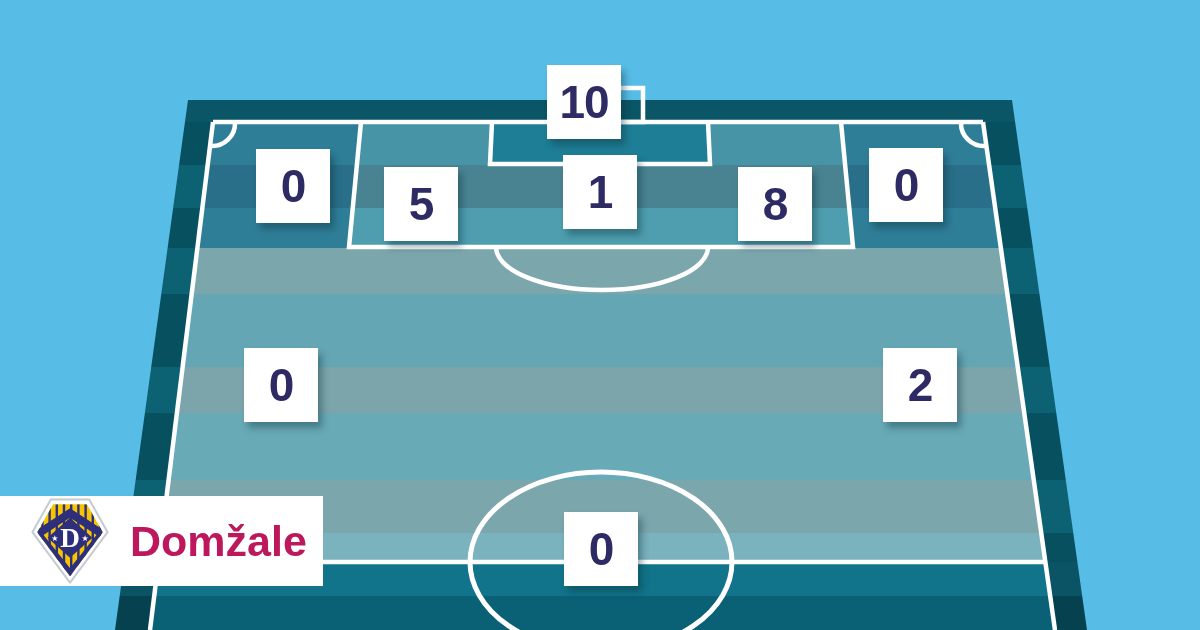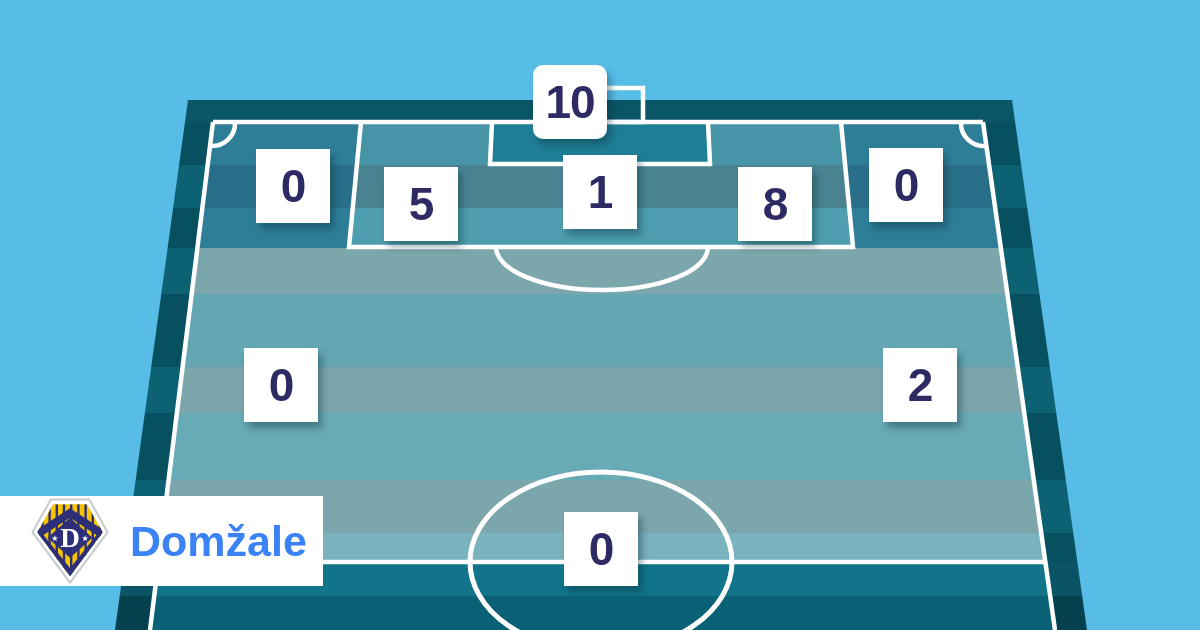--- a/index.html
+++ b/index.html
@@ -8,36 +8,36 @@
     background:#57BDE7;font-family:"Liberation Sans",sans-serif;
   }
   .pitch-svg{position:absolute;left:0;top:0;}
   .tile{
     position:absolute;width:74px;height:74px;background:#FFFFFF;
     display:flex;align-items:center;justify-content:center;
     font-weight:700;font-size:46px;color:#2E2A63;
     box-shadow:4px 6px 7px rgba(8,44,56,.38);
     letter-spacing:-1px;
   }
-  .t-goal{left:533px;top:65px;border-radius:10px;}
+  .t-goal{left:547px;top:65px;}
   .t-att-left{left:256px;top:149px;}
   .t-box-left{left:384px;top:167px;}
   .t-box-center{left:563px;top:155px;}
   .t-box-right{left:738px;top:167px;}
   .t-att-right{left:869px;top:148px;}
   .t-mid-left{left:244px;top:348px;}
   .t-mid-right{left:883px;top:348px;}
   .t-own{left:564px;top:512px;}
   .banner{
     position:absolute;left:0;top:496px;width:323px;height:90px;
     background:#FFFFFF;display:flex;align-items:center;
     box-sizing:border-box;padding-left:30px;gap:20px;
   }
   .team-name{
-    font-weight:700;font-size:43px;color:#3b82f6;line-height:1;
+    font-weight:700;font-size:43px;color:#be185d;line-height:1;
     white-space:nowrap;
   }
   .crest{flex:0 0 auto;display:block;}
 </style>
 </head>
 <body>
 
 <div class="stage">
 
   <svg class="pitch-svg" width="1200" height="630" viewBox="0 0 1200 630">

